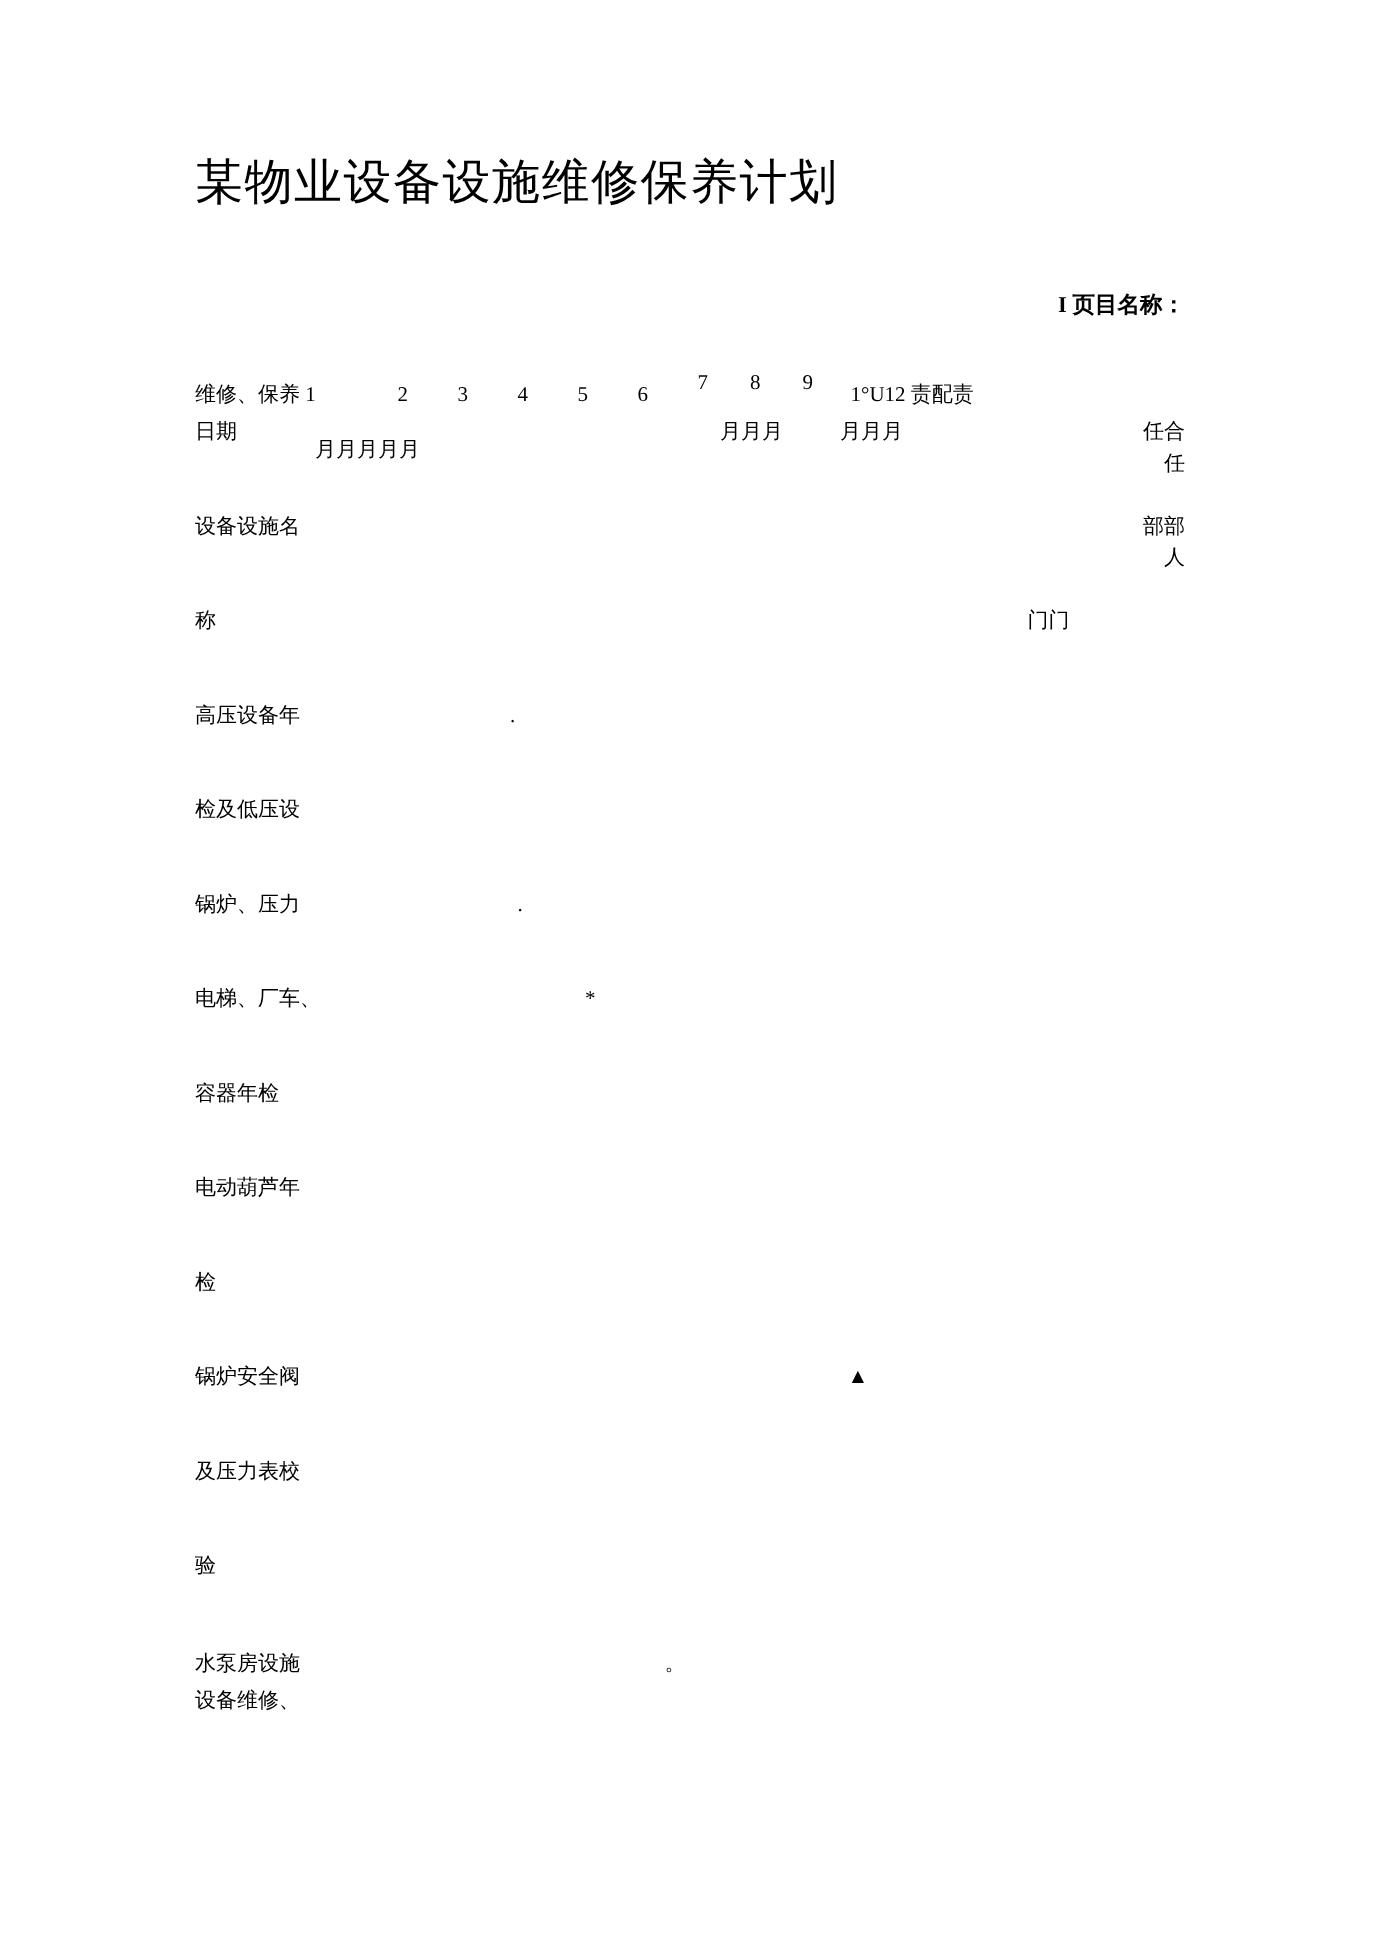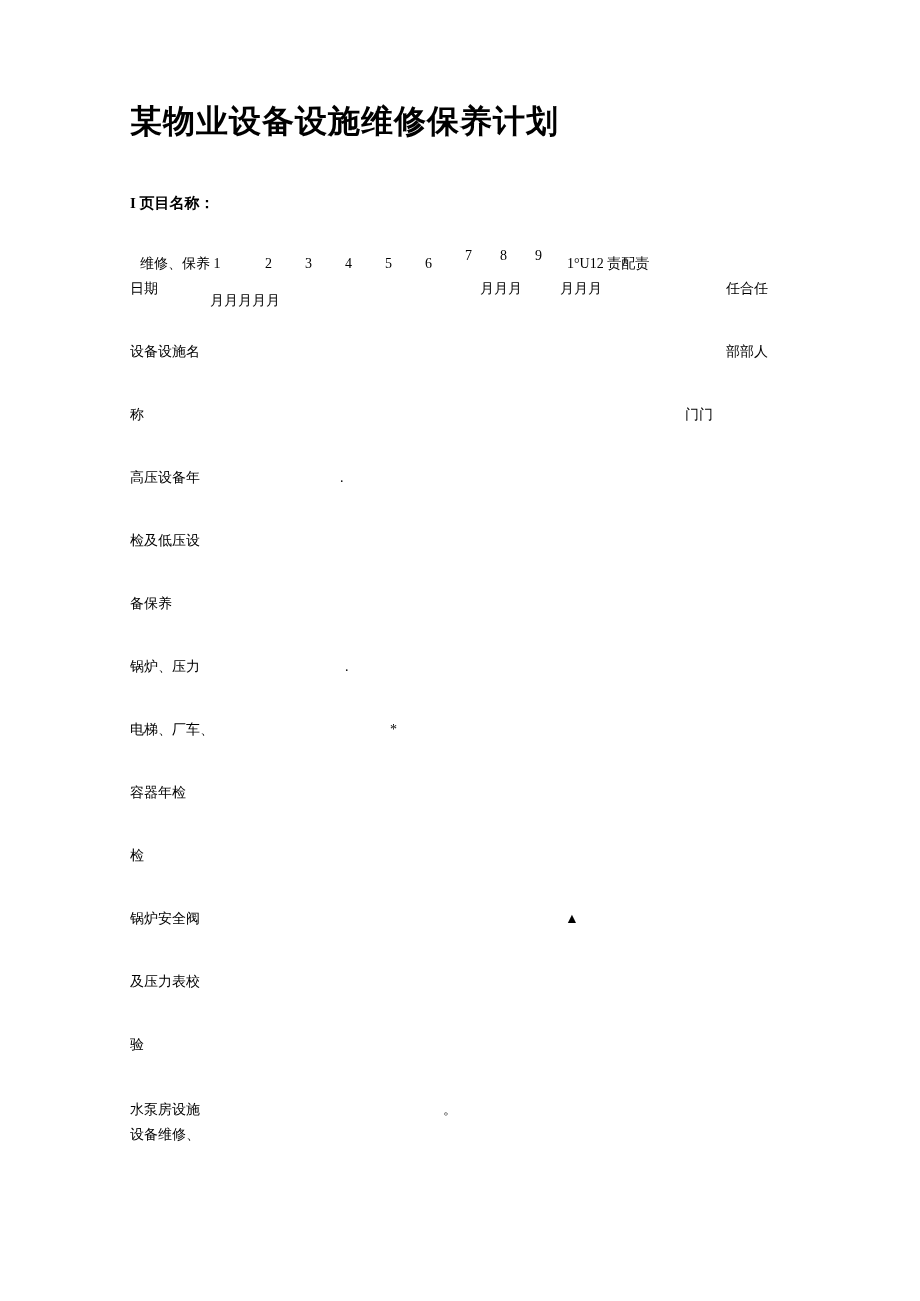--- a/index.html
+++ b/index.html
@@ -11,41 +11,42 @@
       background: #ffffff;
       font-family: "SimSun", "宋体", serif;
       color: #000000;
       width: 920px;
       height: 1301px;
       position: relative;
       padding: 100px 130px 0 130px;
     }
     .title {
       font-size: 32px;
-      font-weight: bold;
+      font-weight: normal;
       margin-bottom: 50px;
       letter-spacing: 1px;
     }
     .subtitle {
       font-size: 15px;
       font-weight: bold;
       margin-bottom: 40px;
+      text-align: right;
     }
     .content-wrap {
       position: relative;
       font-size: 14px;
       line-height: 1.5;
     }
     .header-row1 {
       position: relative;
       height: 25px;
     }
     .header-row1 .col-label {
       position: absolute;
-      left: 10px;
+      left: 0;
       top: 0;
     }
     .header-row1 .num {
       position: absolute;
       top: 0;
     }
     .header-row1 .right-text {
       position: absolute;
       top: 0;
     }
@@ -68,21 +69,22 @@
       left: 430px;
       top: 0;
     }
     .header-row2 .label {
       position: absolute;
       left: 0;
       top: 0;
     }
     .far-right {
       position: absolute;
-      left: 596px;
+      left: 625px;
+      text-align: right;
     }
     .mid-right {
       position: absolute;
       left: 555px;
     }
     .body-line {
       position: relative;
       height: 25px;
       margin-top: 38px;
     }
@@ -138,38 +140,38 @@
 
   <div class="body-line">
     <span class="label">高压设备年</span>
     <span class="mark" style="left:210px">.</span>
   </div>
 
   <div class="body-line">
     <span class="label">检及低压设</span>
   </div>
 
-  <div class="body-line">
-    <span class="label">备保养</span>
-  </div>
 
   <div class="body-line">
     <span class="label">锅炉、压力</span>
     <span class="mark" style="left:215px">.</span>
   </div>
 
   <div class="body-line">
     <span class="label">电梯、厂车、</span>
     <span class="mark" style="left:260px">*</span>
   </div>
 
   <div class="body-line">
     <span class="label">容器年检</span>
   </div>
 
+  <div class="body-line">
+    <span class="label">电动葫芦年</span>
+  </div>
 
   <div class="body-line">
     <span class="label">检</span>
   </div>
 
   <div class="body-line">
     <span class="label">锅炉安全阀</span>
     <span class="mark" style="left:435px">▲</span>
   </div>
 

